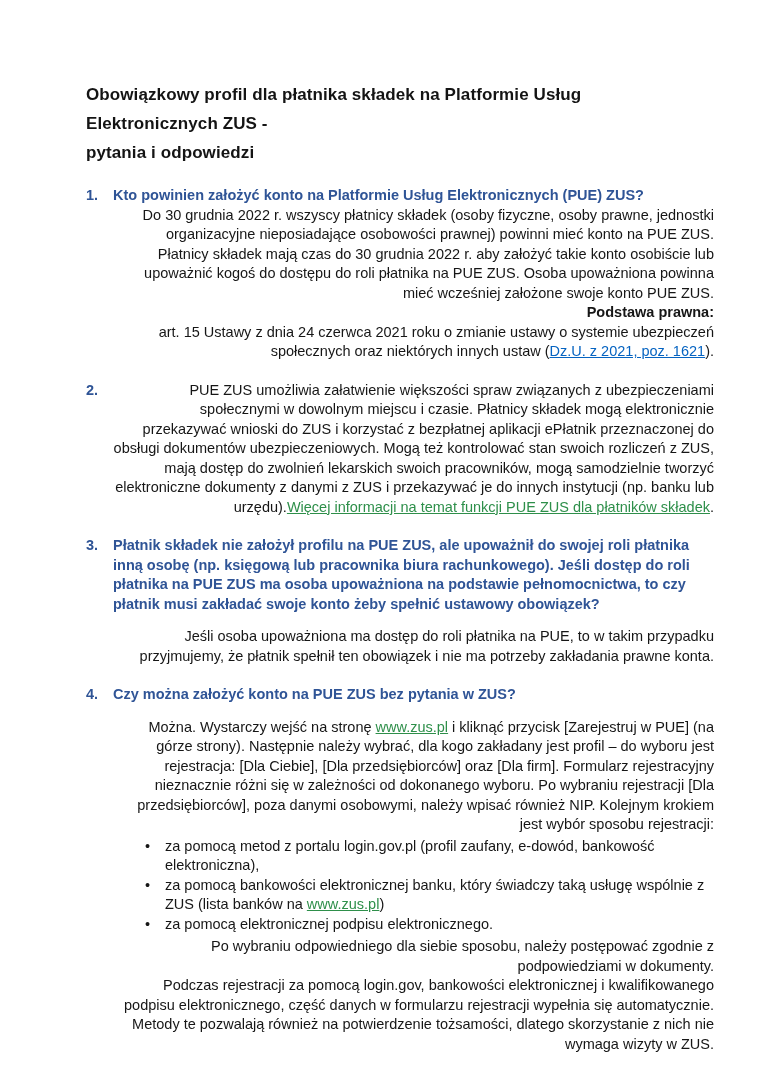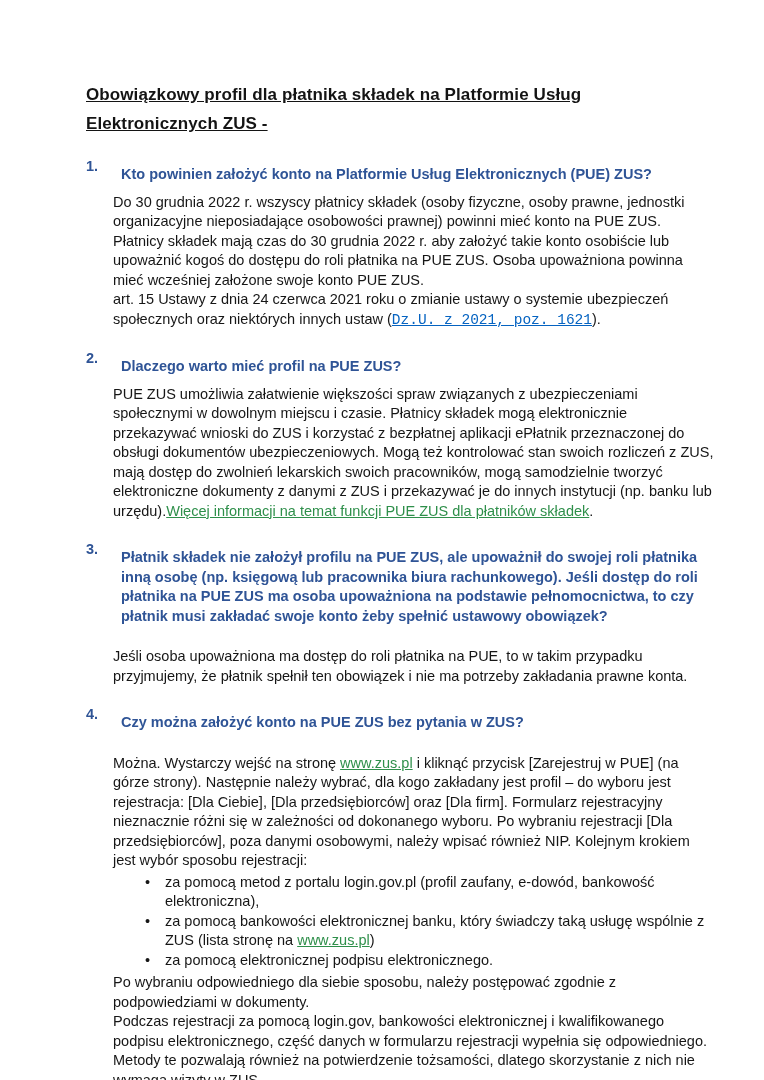--- a/index.html
+++ b/index.html
@@ -17,85 +17,86 @@
   }
   .page{
     position:relative;width:764px;height:1080px;background:#ffffff;overflow:hidden;
   }
   .content{
     position:absolute;left:86px;top:80px;width:628px;
     font-size:14.5px;line-height:19.5px;
   }
   .doc-title{
     font-weight:bold;font-size:17px;line-height:29px;color:#141414;
-    margin:0 0 14px 0;letter-spacing:0.1px;text-decoration:underline;
+    margin:0 0 14px 0;letter-spacing:0.1px;
   }
   .section{display:flex;margin-top:19px;}
   .num{
     flex:0 0 27px;color:var(--heading-blue);font-weight:bold;
   }
   .secbody{flex:1;min-width:0;}
-  .heading{color:var(--heading-blue);font-weight:bold;margin:8px;}
-  .para{margin:0;}
+  .heading{color:var(--heading-blue);font-weight:bold;margin:0;}
+  .para{margin:0;text-align:right;}
   .spacer{height:13px;}
   .b{font-weight:bold;}
-  a.link-blue{color:var(--link-blue);text-decoration:underline;cursor:pointer;font-family:Liberation Mono, monospace;}
+  a.link-blue{color:var(--link-blue);text-decoration:underline;cursor:pointer;}
   a.link-green{color:var(--link-green);cursor:pointer;}
   ul.bullets{
     list-style:none;margin:2px 0 3px 0;padding:0 0 0 30px;
   }
   ul.bullets li{
     position:relative;padding-left:22px;margin:0;
   }
   ul.bullets li .dot{
     position:absolute;left:2px;top:0;
   }
 </style>
 </head>
 <body>
 
 <div class="page">
   <div class="content">
     <div class="doc-title">
       <div>Obowiązkowy profil dla płatnika składek na Platformie Usług Elektronicznych ZUS -</div>
+      <div>pytania i odpowiedzi</div>
     </div>
     <div>
         <div class="section">
           <div class="num">1.</div>
           <div class="secbody">
             <div class="heading">Kto powinien założyć konto na Platformie Usług Elektronicznych (PUE) ZUS?</div>
             <div class="para"><span>Do 30 grudnia 2022 r. wszyscy płatnicy składek (osoby fizyczne, osoby prawne, jednostki organizacyjne nieposiadające osobowości prawnej) powinni mieć konto na PUE ZUS. Płatnicy składek mają czas do 30 grudnia 2022 r. aby założyć takie konto osobiście lub upoważnić kogoś do dostępu do roli płatnika na PUE ZUS. Osoba upoważniona powinna mieć wcześniej założone swoje konto PUE ZUS.</span></div>
+            <div class="para"><span class="b">Podstawa prawna:</span></div>
             <div class="para"><span>art. 15 Ustawy z dnia 24 czerwca 2021 roku o zmianie ustawy o systemie ubezpieczeń społecznych oraz niektórych innych ustaw (</span><a class="link-blue" href="#">Dz.U. z 2021, poz. 1621</a><span>).</span></div>
           </div>
         </div>
         <div class="section">
           <div class="num">2.</div>
           <div class="secbody">
-            <div class="heading">Dlaczego warto mieć profil na PUE ZUS?</div>
             <div class="para"><span>PUE ZUS umożliwia załatwienie większości spraw związanych z ubezpieczeniami społecznymi w dowolnym miejscu i czasie. Płatnicy składek mogą elektronicznie przekazywać wnioski do ZUS i korzystać z bezpłatnej aplikacji ePłatnik przeznaczonej do obsługi dokumentów ubezpieczeniowych. Mogą też kontrolować stan swoich rozliczeń z ZUS, mają dostęp do zwolnień lekarskich swoich pracowników, mogą samodzielnie tworzyć elektroniczne dokumenty z danymi z ZUS i przekazywać je do innych instytucji (np. banku lub urzędu).</span><a class="link-green" href="#">Więcej informacji na temat funkcji PUE ZUS dla płatników składek</a><span>.</span></div>
           </div>
         </div>
         <div class="section">
           <div class="num">3.</div>
           <div class="secbody">
             <div class="heading">Płatnik składek nie założył profilu na PUE ZUS, ale upoważnił do swojej roli płatnika inną osobę (np. księgową lub pracownika biura rachunkowego). Jeśli dostęp do roli płatnika na PUE ZUS ma osoba upoważniona na podstawie pełnomocnictwa, to czy płatnik musi zakładać swoje konto żeby spełnić ustawowy obowiązek?</div>
             <div class="spacer"></div>
             <div class="para"><span>Jeśli osoba upoważniona ma dostęp do roli płatnika na PUE, to w takim przypadku przyjmujemy, że płatnik spełnił ten obowiązek i nie ma potrzeby zakładania prawne konta.</span></div>
           </div>
         </div>
         <div class="section">
           <div class="num">4.</div>
           <div class="secbody">
             <div class="heading">Czy można założyć konto na PUE ZUS bez pytania w ZUS?</div>
             <div class="spacer"></div>
             <div class="para"><span>Można. Wystarczy wejść na stronę </span><a class="link-green" href="#">www.zus.pl</a><span> i kliknąć przycisk [Zarejestruj w PUE] (na górze strony). Następnie należy wybrać, dla kogo zakładany jest profil – do wyboru jest rejestracja: [Dla Ciebie], [Dla przedsiębiorców] oraz [Dla firm]. Formularz rejestracyjny nieznacznie różni się w zależności od dokonanego wyboru. Po wybraniu rejestracji [Dla przedsiębiorców], poza danymi osobowymi, należy wpisać również NIP. Kolejnym krokiem jest wybór sposobu rejestracji:</span></div>
             <ul class="bullets">
               <li><span class="dot">•</span><span>za pomocą metod z portalu login.gov.pl (profil zaufany, e-dowód, bankowość elektroniczna),</span></li>
-              <li><span class="dot">•</span><span>za pomocą bankowości elektronicznej banku, który świadczy taką usługę wspólnie z ZUS (lista stronę na </span><a class="link-green" href="#">www.zus.pl</a><span>)</span></li>
+              <li><span class="dot">•</span><span>za pomocą bankowości elektronicznej banku, który świadczy taką usługę wspólnie z ZUS (lista banków na </span><a class="link-green" href="#">www.zus.pl</a><span>)</span></li>
               <li><span class="dot">•</span><span>za pomocą elektronicznej podpisu elektronicznego.</span></li>
             </ul>
             <div class="para"><span>Po wybraniu odpowiedniego dla siebie sposobu, należy postępować zgodnie z podpowiedziami w dokumenty.</span></div>
-            <div class="para"><span>Podczas rejestracji za pomocą login.gov, bankowości elektronicznej i kwalifikowanego podpisu elektronicznego, część danych w formularzu rejestracji wypełnia się odpowiedniego. Metody te pozwalają również na potwierdzenie tożsamości, dlatego skorzystanie z nich nie wymaga wizyty w ZUS.</span></div>
+            <div class="para"><span>Podczas rejestracji za pomocą login.gov, bankowości elektronicznej i kwalifikowanego podpisu elektronicznego, część danych w formularzu rejestracji wypełnia się automatycznie. Metody te pozwalają również na potwierdzenie tożsamości, dlatego skorzystanie z nich nie wymaga wizyty w ZUS.</span></div>
           </div>
         </div>
       </div>
   </div>
 </div>
 
 </body></html>

